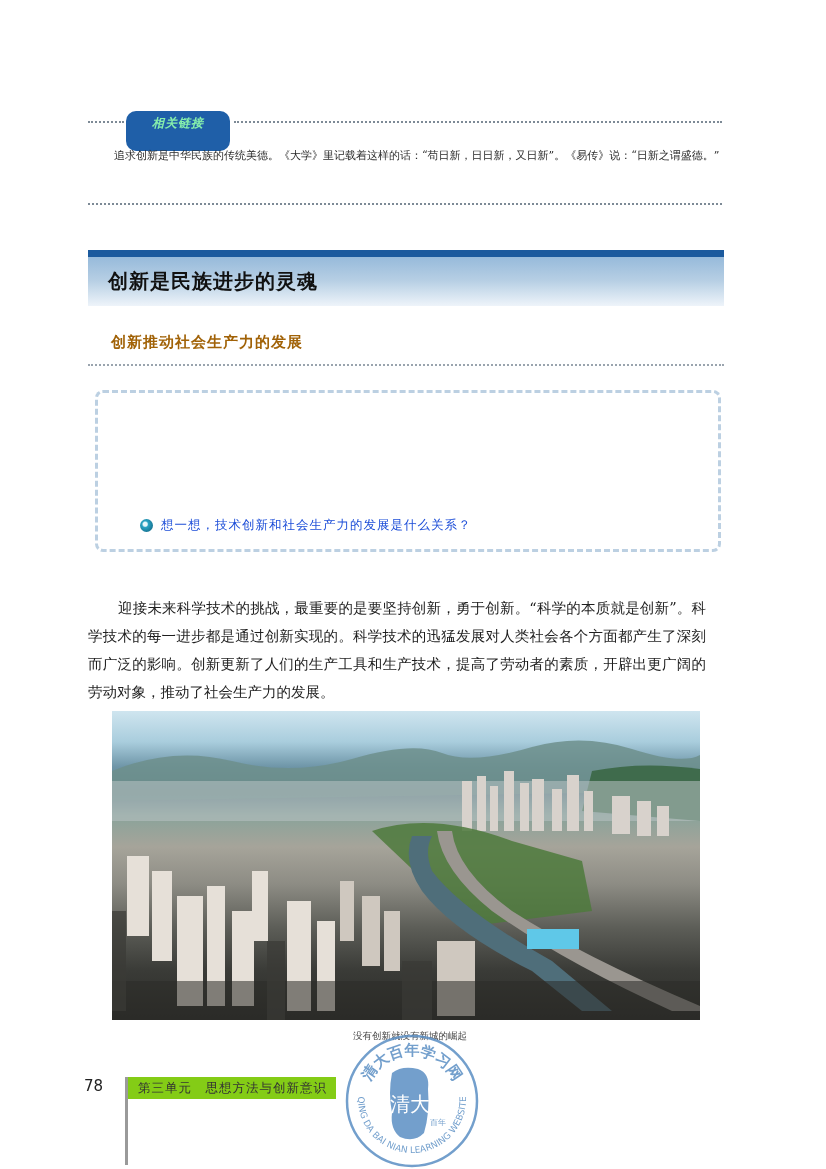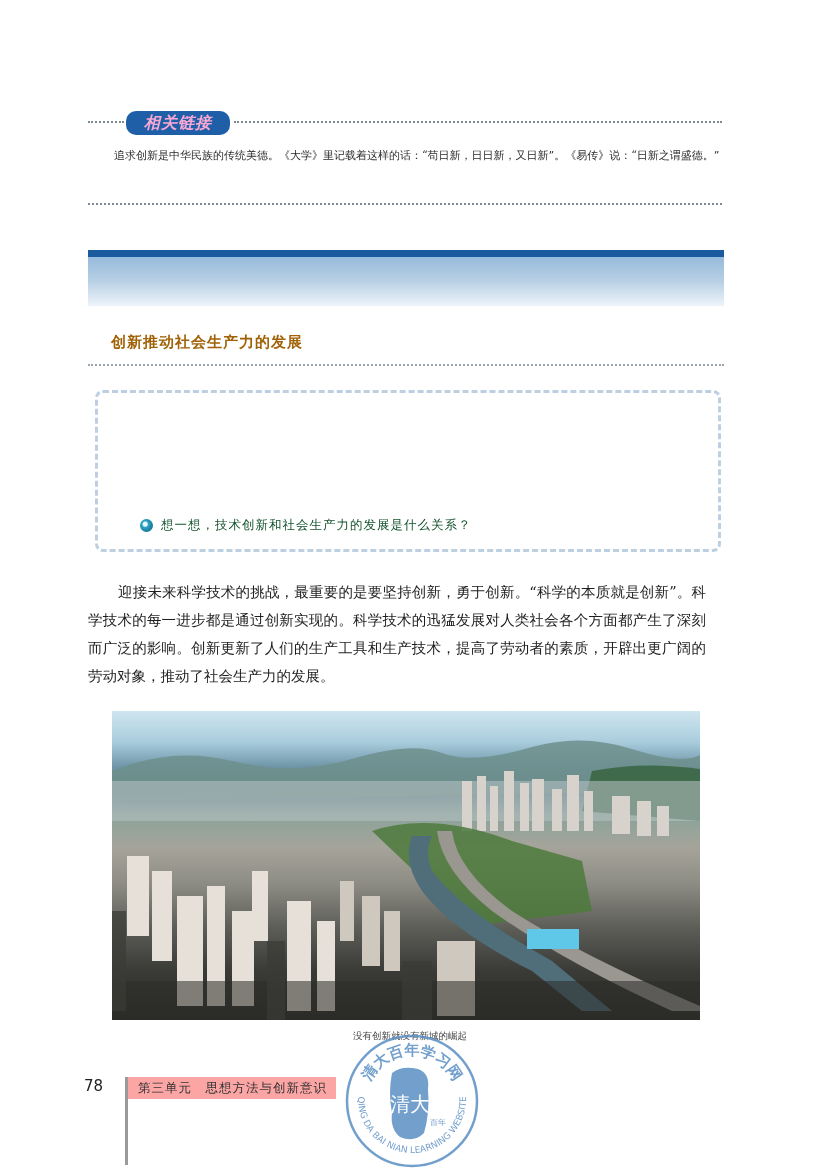--- a/index.html
+++ b/index.html
@@ -4,24 +4,24 @@
 <style>
   html, body { margin: 0; padding: 0; background: #ffffff; }
   body { width: 826px; height: 1169px; position: relative; overflow: hidden;
          font-family: "DejaVu Serif", "Liberation Serif", serif; color: #222; }
 
   
   .link-top { position: absolute; left: 88px; top: 111px; width: 634px; height: 20px; }
   .dots-line { position: absolute; height: 0; border-top: 2px dotted #7d8a96; }
   .link-top .dots-left { left: 0; top: 10px; width: 36px; }
   .link-top .dots-right { left: 146px; top: 10px; width: 488px; }
-  .link-badge { position: absolute; left: 38px; top: 0; width: 104px; height: 24px;
-                background: #1f5fa8; border-radius: 10px; color: #f9a8d4;
+  .link-badge { position: absolute; left: 38px; top: 0; width: 104px; height: 40px;
+                background: #1f5fa8; border-radius: 10px; color: #86efac;
                 font-family: "DejaVu Sans", sans-serif; font-weight: bold; font-style: italic;
-                font-size: 16px; line-height: 24px; text-align: center; letter-spacing: 1px; }
+                font-size: 12px; line-height: 24px; text-align: center; letter-spacing: 1px; }
   .link-text { position: absolute; left: 88px; top: 143px; width: 634px;
                font-size: 11px; line-height: 26px; color: #2b2b2b; text-indent: 26px; }
   .link-bottom { left: 88px; top: 203px; width: 634px; }
 
   
   .section-band { position: absolute; left: 88px; top: 250px; width: 636px; height: 56px;
                   background: linear-gradient(to bottom, #8db4d8 0%, #b7cfe4 55%, #eef4fa 100%); }
   .section-band .band-top { position: absolute; left: 0; top: 0; width: 100%; height: 7px;
                             background: #1b5a9e; }
   .section-title { position: absolute; left: 20px; top: 18px; font-size: 20px; font-weight: bold;
@@ -34,59 +34,60 @@
 
   
   .case-box { position: absolute; left: 95px; top: 390px; width: 626px; height: 162px;
               border: 3px dashed #bcd0e2; border-radius: 8px; box-sizing: border-box; }
   .case-text { position: absolute; left: 22px; top: 8px; width: 584px; font-size: 12.5px;
                line-height: 25px; color: #333; text-indent: 26px; text-align: justify; }
   .think-row { position: absolute; left: 42px; top: 124px; display: flex; align-items: center; }
   .think-icon { width: 13px; height: 13px; border-radius: 50%;
                 background: radial-gradient(circle at 40% 40%, #e9f7fb 0 18%, #2aa2c2 30%, #0b5a78 100%);
                 margin-right: 8px; }
-  .think-text { font-size: 12.5px; color: #14532d; letter-spacing: 1px; }
+  .think-text { font-size: 12.5px; color: #1d4ed8; letter-spacing: 1px; }
 
   
-  .main-para { position: absolute; left: 104px; top: 578px; width: 618px; font-size: 14.5px;
+  .main-para { position: absolute; left: 104px; top: 594px; width: 618px; font-size: 14.5px;
                line-height: 28px; color: #1e1e1e; text-indent: 30px; text-align: justify;
                margin-left: -16px; }
 
   
   .photo { position: absolute; left: 112px; top: 711px; width: 588px; height: 309px; overflow: hidden;
            background: linear-gradient(to bottom, #cfe5ef 0%, #a9cddd 10%, #6f96a8 18%, #5e7d86 26%,
                        #8aa39a 34%, #a6a49a 44%, #8d8c84 56%, #5d5e58 70%, #3a3b37 84%, #2b2b28 100%); }
   .photo svg { position: absolute; left: 0; top: 0; }
   .caption { position: absolute; left: 300px; top: 1030px; width: 220px; text-align: center;
              font-family: Liberation Serif, serif; font-size: 9.5px; color: #444; }
 
   
   .page-number { position: absolute; left: 84px; top: 1077px; font-family: "DejaVu Sans", sans-serif;
                  font-size: 15px; color: #222; }
   .footer-rule { position: absolute; left: 125px; top: 1077px; width: 3px; height: 88px; background: #9a9a9a; }
   .footer-label { position: absolute; left: 128px; top: 1077px; width: 208px; height: 22px;
-                  background: #fca5a5; font-family: "DejaVu Sans", sans-serif; font-size: 12.5px;
+                  background: #84cc16; font-family: "DejaVu Sans", sans-serif; font-size: 12.5px;
                   line-height: 22px; color: #333; padding-left: 10px; box-sizing: border-box; letter-spacing: 1px; }
 
   
   .watermark { position: absolute; left: 344px; top: 1033px; width: 136px; height: 136px; opacity: 0.85; }
 </style>
 </head>
 <body>
 
 <div class="link-top">
   <div class="dots-line dots-left"></div>
   <div class="link-badge">相关链接</div>
   <div class="dots-line dots-right"></div>
 </div>
 <div class="link-text">追求创新是中华民族的传统美德。《大学》里记载着这样的话：“苟日新，日日新，又日新”。《易传》说：“日新之谓盛德。”</div>
 <div class="dots-line link-bottom"></div>
 
 <div class="section-band">
   <div class="band-top"></div>
+  <div class="section-title">创新是民族进步的灵魂</div>
 </div>
 
 <div class="sub-title">创新推动社会生产力的发展</div>
 <div class="dots-line sub-dots"></div>
 
 <div class="case-box">
   <div class="think-row">
     <span class="think-icon"></span>
     <span class="think-text">想一想，技术创新和社会生产力的发展是什么关系？</span>
   </div>

